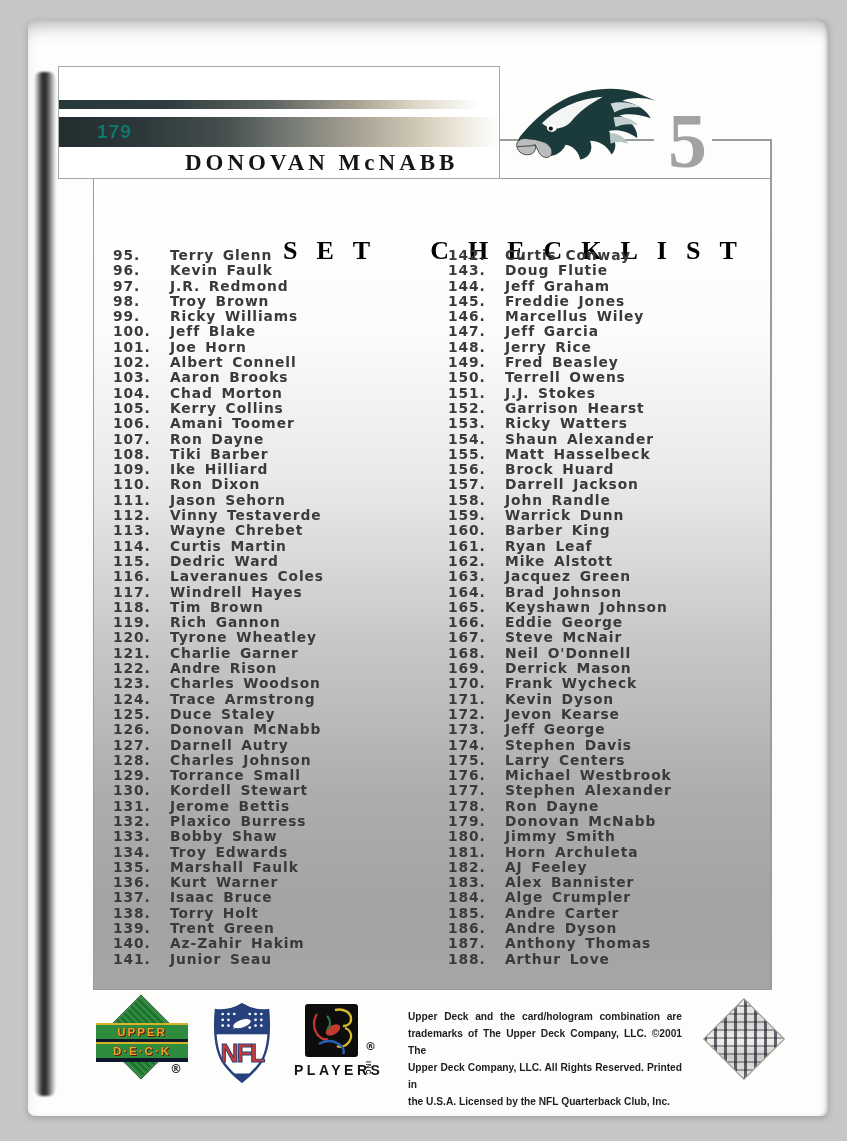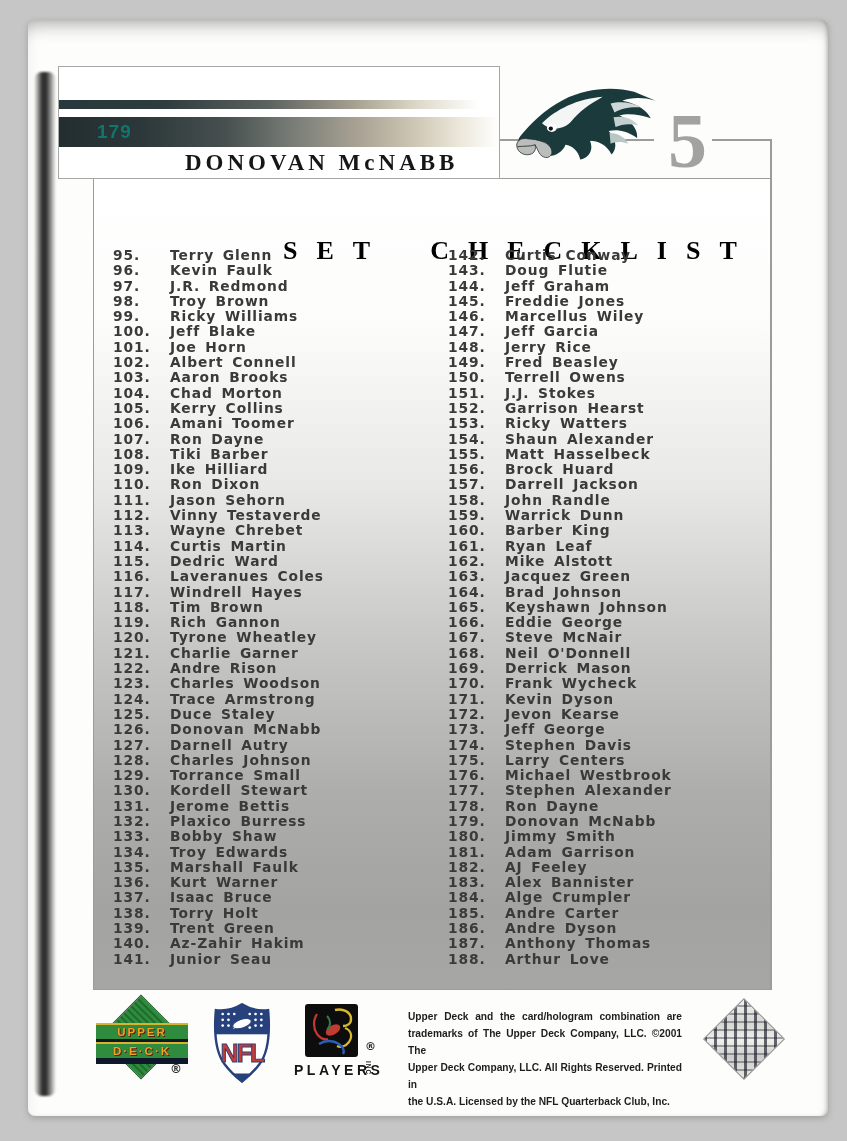--- a/index.html
+++ b/index.html
@@ -73,21 +73,21 @@
   #col-right{left:420px;}
   
   #ud-logo{position:absolute;left:68px;top:981px;width:94px;height:92px;}
   #ud-diamond{
     position:absolute;left:15px;top:6px;width:58px;height:58px;transform:rotate(45deg);
     background:repeating-linear-gradient(0deg,#2e8b3d 0 3px,#1f6e2e 3px 5px);
     border:1px solid #14501f;
   }
   .ud-row{
     position:absolute;left:0;width:92px;height:14px;text-align:center;
-    background:#2f8c3e;border-top:2px solid #d6b52c;border-bottom:6px solid #0f172a;
+    background:#2f8c3e;border-top:2px solid #d6b52c;border-bottom:4px solid #0f172a;
     color:#f0a324;font:bold 11.5px/14px "Liberation Sans",sans-serif;letter-spacing:2px;
     text-shadow:0 0 1px #7a1d0d,1px 1px 0 #5a1c10;
   }
   #ud-row1{top:22px;}
   #ud-row2{top:41px;}
   #ud-reg{position:absolute;left:74px;top:62px;color:#333;font:bold 12px/12px "DejaVu Sans",sans-serif;}
   #nfl-logo{position:absolute;left:185px;top:982px;width:58px;height:82px;}
   #players-logo{position:absolute;left:258px;top:983px;width:112px;height:95px;}
   #players-square{
     position:absolute;left:19px;top:1px;width:53px;height:53px;background:#0d0d0d;border-radius:3px;
@@ -495,21 +495,21 @@
       <div class="row">
         <span class="num">179.</span>
         <span class="nm">Donovan McNabb</span>
       </div>
       <div class="row">
         <span class="num">180.</span>
         <span class="nm">Jimmy Smith</span>
       </div>
       <div class="row">
         <span class="num">181.</span>
-        <span class="nm">Adam Garrison</span>
+        <span class="nm">Horn Archuleta</span>
       </div>
       <div class="row">
         <span class="num">182.</span>
         <span class="nm">AJ Feeley</span>
       </div>
       <div class="row">
         <span class="num">183.</span>
         <span class="nm">Alex Bannister</span>
       </div>
       <div class="row">

